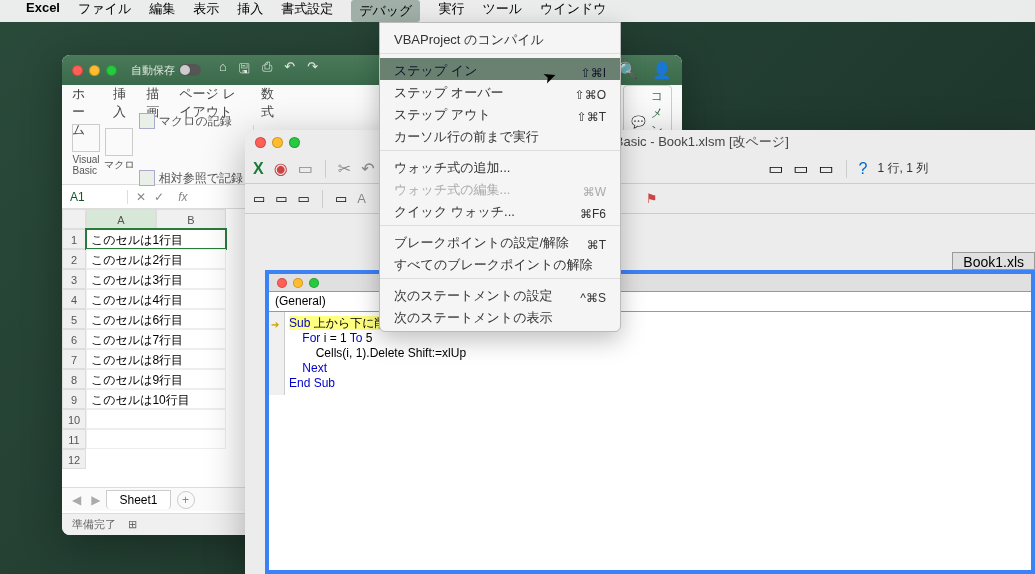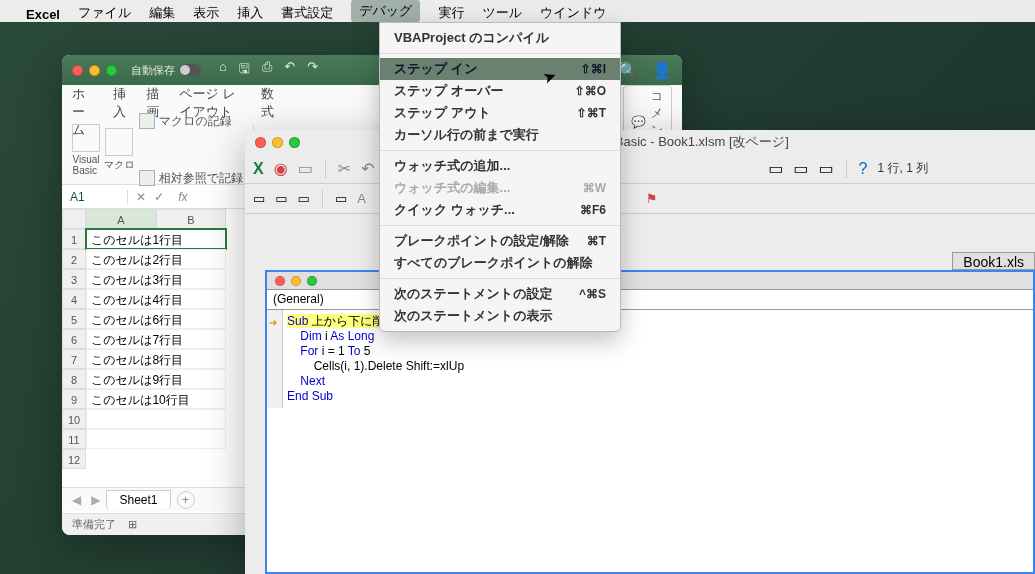--- a/index.html
+++ b/index.html
@@ -1,19 +1,19 @@
 <!DOCTYPE html>
 <html><head>
 <meta charset="utf-8">
 <style>
 * { margin: 0; padding: 0; box-sizing: border-box; font-family: -apple-system, "Helvetica Neue", sans-serif; }
 body { width: 1035px; height: 574px; background: linear-gradient(135deg, #2a4a3a, #1a3028); position: relative; overflow: hidden; }
 
 
-.menubar { height: 22px; background: rgba(245,245,245,0.95); display: flex; align-items: flex-end; padding: 0 8px; font-size: 13px; gap: 18px; }
+.menubar { height: 22px; background: rgba(245,245,245,0.95); display: flex; align-items: flex-start; padding: 0 8px; font-size: 13px; gap: 18px; }
 .apple-logo { font-size: 14px; }
 .menubar-item { cursor: default; }
 .menubar-item.active { background: #a0b0a8; padding: 2px 8px; border-radius: 3px; }
 
 
 .excel-window { position: absolute; top: 55px; left: 62px; width: 620px; height: 480px; background: #fff; border-radius: 8px; box-shadow: 0 10px 40px rgba(0,0,0,0.3); overflow: hidden; }
 .excel-titlebar { height: 30px; background: linear-gradient(#4a7a5a, #3a6a4a); display: flex; align-items: center; padding: 0 10px; gap: 8px; }
 .traffic { display: flex; gap: 6px; }
 .traffic span { width: 11px; height: 11px; border-radius: 50%; border: 0.5px solid rgba(0,0,0,0.2); }
 .tl-red { background: #ff5f56; } .tl-yel { background: #ffbd2e; } .tl-grn { background: #27c93f; }
@@ -60,35 +60,35 @@
 .vba-window { position: absolute; top: 130px; left: 245px; width: 790px; height: 444px; background: #ececec; border-radius:8px 0 0 0; box-shadow: 0 10px 40px rgba(0,0,0,0.3); overflow:hidden;}
 .vba-titlebar { height: 24px; background: #ececec; display: flex; align-items: center; padding: 0 10px; gap: 8px; font-size: 13px; color:#444;}
 .vba-titlebar .title{flex:1;text-align:center;}
 .vba-toolbar { height: 30px; display: flex; align-items: center; padding: 0 8px; gap: 10px; border-bottom:1px solid #ccc;}
 .tb-excel{color:#1a7a3a;font-weight:bold;}
 .tb-sep{width:1px;height:18px;background:#ccc;margin:0 2px;}
 .tb-play{color:#0066cc;}
 .vba-toolbar2 { height: 30px; display: flex; align-items: center; padding: 0 8px; gap: 10px; border-bottom:1px solid #ccc;font-size:13px;}
 .cursor-info{font-size:12px;color:#333;}
 
-.code-area{position:absolute;top:140px;left:20px;right:0;bottom:0;background:#fff;border:2px solid #3b82f6;}
+.code-area{position:absolute;top:140px;left:20px;right:0;bottom:0;background:#fff;border:4px solid #3b82f6;}
 .code-titlebar{height:18px;background:#e0e0e0;border-bottom:1px solid #999;display:flex;align-items:center;padding:0 8px;gap:6px;}
 .code-titlebar .traffic span{width:10px;height:10px;}
 .book-tab{position:absolute;top:122px;right:0;height:18px;background:#e0e0e0;border:1px solid #999;padding:0 10px;font-size:14px;line-height:18px;}
 .dropdown-general{height:20px;border-bottom:1px solid #999;padding:2px 6px;font-size:12px;background:#fff;}
 .code-body{padding:4px 0;font-family:Menlo,monospace;font-size:12px;line-height:15px;position:relative;}
 .gutter{position:absolute;left:0;top:0;width:16px;height:100%;background:#f0f0f0;border-right:1px solid #ccc;}
 .arrow{position:absolute;left:2px;top:5px;color:#cca000;font-size:10px;}
 .code-line{padding-left:20px;white-space:pre;}
 .hl{background:#ffff80;}
 .kw{color:#0000cc;}
 
 
 .debug-menu { position: absolute; top: 22px; left: 379px; width: 242px; background: #f5f5f5; border: 0.5px solid #bbb; border-radius: 0 0 6px 6px; box-shadow: 0 8px 24px rgba(0,0,0,0.25); font-size: 13px; padding: 4px 0; z-index: 100; }
-.menu-item { height: 22px; display: flex; align-items: center; padding: 0 14px; color: #333; font-weight: bold; }
+.menu-item { height: 22px; display: flex; align-items: flex-end; padding: 0 14px; color: #333; }
 .menu-item.disabled { color: #aaa; }
 .menu-item.highlighted { background: #6a8070; color: #0f172a; }
 .menu-item .shortcut { margin-left: auto; font-size: 12px; }
 .menu-sep { height: 1px; background: #ddd; margin: 4px 0; }
 
 .cursor-arrow{position:absolute;top:67px;left:543px;z-index:200;font-size:16px;color:#000;transform:rotate(-20deg);}
 </style>
 </head>
 <body>
 
@@ -295,21 +295,20 @@
           <span class="tl-yel"></span>
           <span class="tl-grn"></span>
         </div>
     </div>
     <div class="dropdown-general">(General)</div>
     <div class="code-body">
       <div class="gutter">
           <span class="arrow">➔</span>
         </div>
       <div class="code-line"><span class="hl"><span class="kw">Sub</span><span> 上から下に削除する誤った例()</span></span></div>
-      <div class="code-line">    <span class="kw">Dim</span><span> i </span><span class="kw">As Long</span></div>
       <div class="code-line">    <span class="kw">For</span><span> i = 1 </span><span class="kw">To</span><span> 5</span></div>
       <div class="code-line">        <span>Cells(i, 1).Delete Shift:=xlUp</span></div>
       <div class="code-line">    <span class="kw">Next</span></div>
       <div class="code-line"><span class="kw">End Sub</span></div>
     </div>
   </div>
 </div>
 
 <div class="debug-menu">
   <div class="menu-item">

